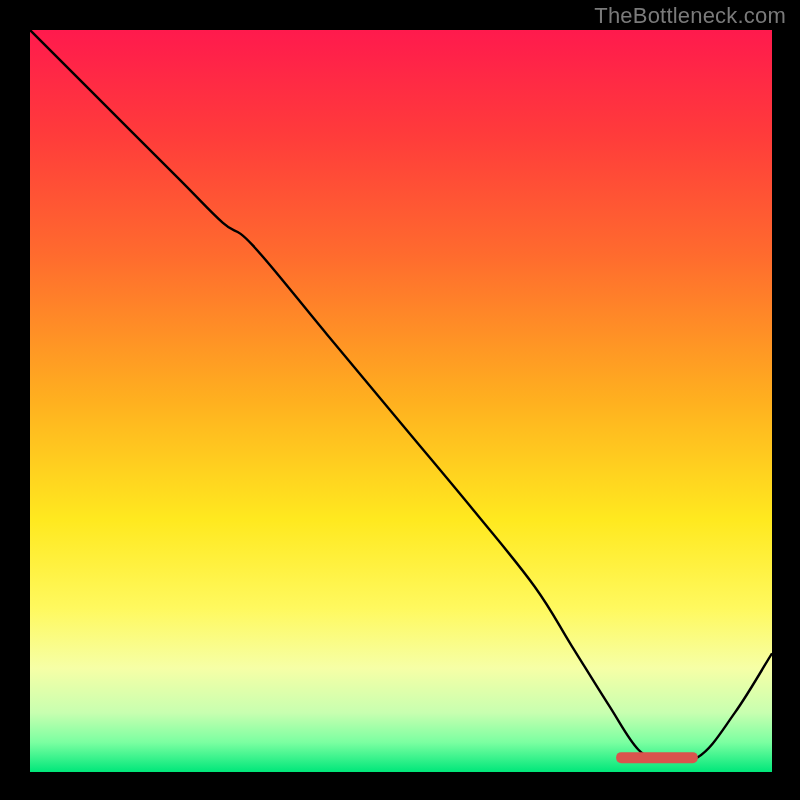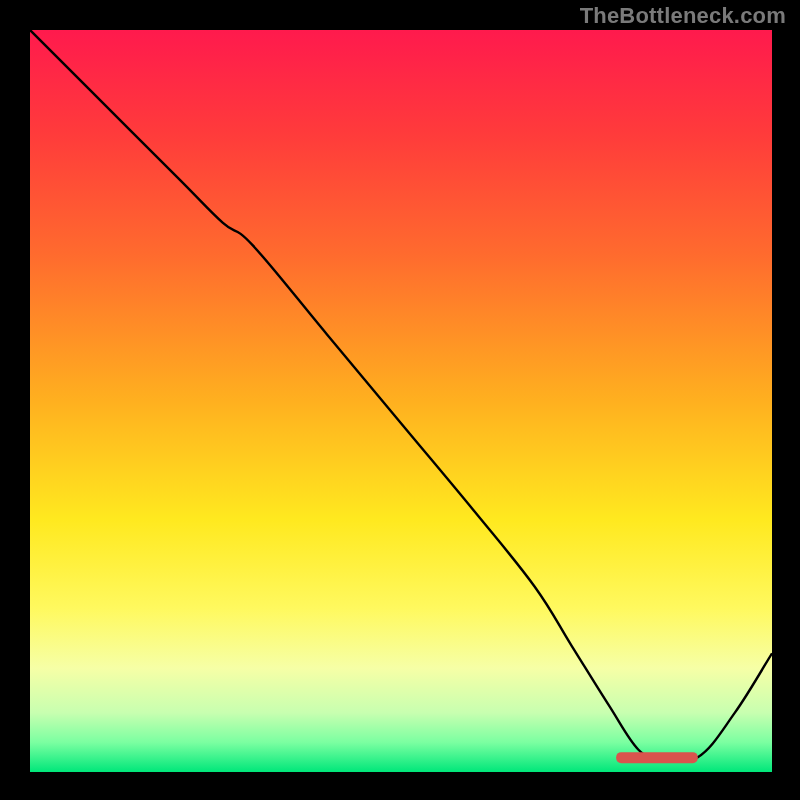--- a/index.html
+++ b/index.html
@@ -16,21 +16,21 @@
     width: 800px;
     height: 800px;
     background: #000;
   }
   .attribution {
     position: absolute;
     top: 3px;
     right: 14px;
     color: #7a7a7a;
     font-size: 22px;
-    font-weight: 700;
+    font-weight: 400;
     letter-spacing: 0.2px;
     user-select: none;
   }
   .plot-area {
     position: absolute;
     left: 30px;
     top: 30px;
     width: 742px;
     height: 742px;
   }

